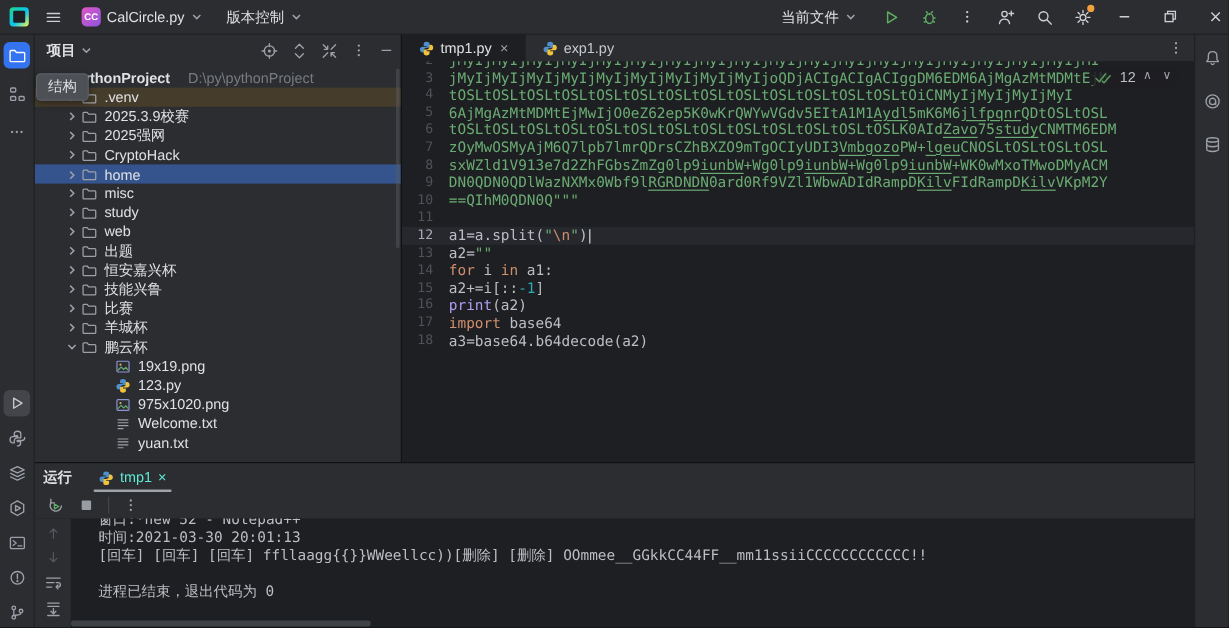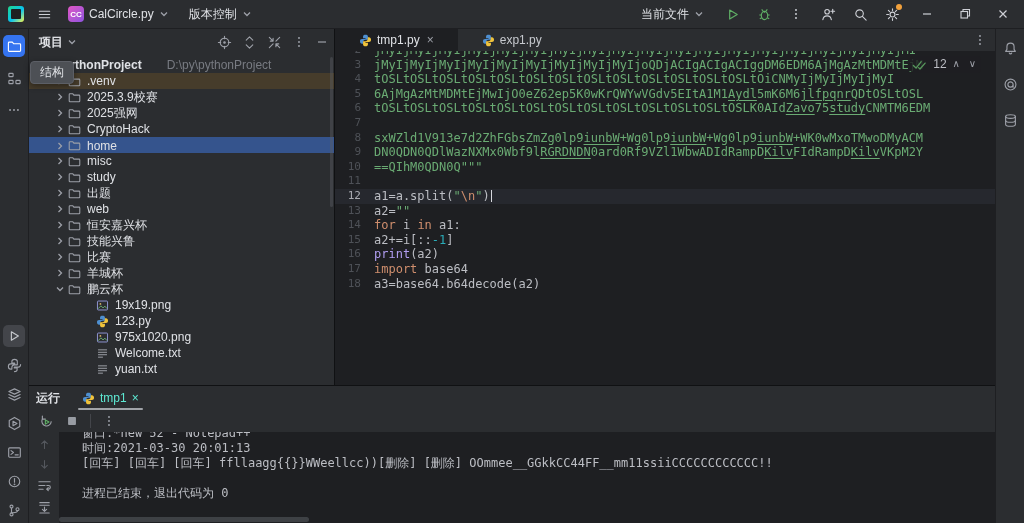--- a/index.html
+++ b/index.html
@@ -8,21 +8,21 @@
   svg{display:block}
   
   .titlebar{height:28px;display:flex;align-items:center;background:#2b2d30;border-bottom:1px solid #1e1f22;padding:0 0 0 8px;}
   .tb-left{display:flex;align-items:center;gap:12px;}
   .logo{width:16px;height:16px;border-radius:3px;background:linear-gradient(135deg,#21d789 0%,#07c3f2 55%,#fcf84a 100%);position:relative;}
   .logo:after{content:"";position:absolute;left:3px;top:3px;width:10px;height:10px;background:#1e1f22;border-radius:1px;}
   .proj-widget,.vcs-widget,.runcfg{display:flex;align-items:center;gap:5px;padding:2px 4px;border-radius:4px;cursor:default;}
   .cc-avatar{width:16px;height:16px;border-radius:4px;background:linear-gradient(135deg,#e057c5,#8f54e0);
              display:flex;align-items:center;justify-content:center;font-size:8px;font-weight:bold;color:#fff;}
   .tb-spacer{flex:1}
-  .tb-right{display:flex;align-items:center;gap:16px;padding-right:10px;}
+  .tb-right{display:flex;align-items:center;gap:16px;}
   .tb-ico{width:16px;height:16px;display:flex;align-items:center;justify-content:center;color:#ced0d6;position:relative;}
   .badge-dot{position:absolute;top:-2px;right:-2px;width:6px;height:6px;border-radius:50%;background:#f2a13c;}
   .winbtn{width:22px;height:22px;display:flex;align-items:center;justify-content:center;color:#ced0d6;font-size:13px;}
   .chev{color:#9da0a8}
   
   .main{display:flex;height:494px;}
   .stripe{width:28px;background:#2b2d30;display:flex;flex-direction:column;align-items:center;}
   .stripe.left{border-right:1px solid #1e1f22;padding-top:6px;gap:10px;}
   .stripe.right{border-left:1px solid #1e1f22;padding-top:8px;gap:14px;}
   .stripe .grow{flex:1}
@@ -38,26 +38,26 @@
   .proj-title{font-weight:bold;}
   .ph-icons{margin-left:auto;display:flex;align-items:center;gap:10px;color:#9da0a8;}
   .tree{flex:1;overflow:hidden;padding-top:2px;position:relative;}
   .trow{height:16px;display:flex;align-items:center;white-space:nowrap;}
   .trow .chevbox{width:14px;height:14px;display:flex;align-items:center;justify-content:center;flex:none;color:#9da0a8;}
   .trow .ficon{width:15px;height:15px;display:flex;align-items:center;justify-content:center;margin-right:5px;flex:none;}
   .trow.selected{background:#35548d;align-items:flex-end;}
   .trow.hover{background:#463c2b;}
   .trow .tlabel{color:#dfe1e5;}
   .trow.root .tlabel{font-weight:bold;}
-  .tpath{color:#787b82;margin-left:25px;}
+  .tpath{color:#787b82;margin-left:15px;}
   .proj-scroll{position:absolute;right:1px;top:28px;width:3px;height:150px;background:#5a5d63;opacity:.45;border-radius:2px;}
   
   .editor-wrap{flex:1;display:flex;flex-direction:column;min-width:0;background:#1e1f22;}
   .tabbar{height:22px;background:#2b2d30;display:flex;align-items:stretch;flex:none;}
-  .tab{display:flex;align-items:center;gap:5px;padding:0 24px;color:#c6c9ce;}
+  .tab{display:flex;align-items:center;gap:5px;padding:0 14px;color:#c6c9ce;}
   .tab.active{background:#1e1f22;color:#dfe1e5;}
   .tab .close{color:#9da0a8;font-size:12px;margin-left:2px;}
   .tabbar-right{margin-left:auto;display:flex;align-items:center;padding-right:8px;color:#9da0a8;}
   .editor{flex:1;position:relative;overflow:hidden;font-family:"DejaVu Sans Mono",monospace;font-size:12px;line-height:14.6px;}
   .code-scroll{margin-top:-8px;}
   .cl{display:flex;height:14.6px;align-items:center;}
   .cl .ln{width:26px;text-align:right;color:#4e5157;flex:none;margin-right:13px;font-size:11px;}
   .cl.cur{background:#26282e;}
   .cl.cur .ln{color:#a9abb2;}
   .tok-s{color:#6aab73;}
@@ -416,35 +416,35 @@
                 <span class="chevbox">
                   <svg width="10" height="10" viewBox="0 0 10 10" fill="none" stroke="currentColor" stroke-width="1.3">
                     <path d="M3.5 2l3 3-3 3"></path>
                   </svg>
                 </span>
                 <span class="ficon">
                   <svg width="13" height="13" viewBox="0 0 16 16" fill="none" stroke="#9da0a8" stroke-width="1.3" stroke-linejoin="round">
                     <path d="M1.5 4.2c0-.5.4-.9.9-.9h3.3l1.5 1.8h6.4c.5 0 .9.4.9.9v6.3c0 .5-.4.9-.9.9H2.4c-.5 0-.9-.4-.9-.9z"></path>
                   </svg>
                 </span>
+                <span class="tlabel">web</span>
+              </div>
+              <div class="trow">
+                <span style="width: 24px; flex: 0 0 auto;"></span>
+                <span class="chevbox">
+                  <svg width="10" height="10" viewBox="0 0 10 10" fill="none" stroke="currentColor" stroke-width="1.3">
+                    <path d="M3.5 2l3 3-3 3"></path>
+                  </svg>
+                </span>
+                <span class="ficon">
+                  <svg width="13" height="13" viewBox="0 0 16 16" fill="none" stroke="#9da0a8" stroke-width="1.3" stroke-linejoin="round">
+                    <path d="M1.5 4.2c0-.5.4-.9.9-.9h3.3l1.5 1.8h6.4c.5 0 .9.4.9.9v6.3c0 .5-.4.9-.9.9H2.4c-.5 0-.9-.4-.9-.9z"></path>
+                  </svg>
+                </span>
                 <span class="tlabel">出题</span>
-              </div>
-              <div class="trow">
-                <span style="width: 24px; flex: 0 0 auto;"></span>
-                <span class="chevbox">
-                  <svg width="10" height="10" viewBox="0 0 10 10" fill="none" stroke="currentColor" stroke-width="1.3">
-                    <path d="M3.5 2l3 3-3 3"></path>
-                  </svg>
-                </span>
-                <span class="ficon">
-                  <svg width="13" height="13" viewBox="0 0 16 16" fill="none" stroke="#9da0a8" stroke-width="1.3" stroke-linejoin="round">
-                    <path d="M1.5 4.2c0-.5.4-.9.9-.9h3.3l1.5 1.8h6.4c.5 0 .9.4.9.9v6.3c0 .5-.4.9-.9.9H2.4c-.5 0-.9-.4-.9-.9z"></path>
-                  </svg>
-                </span>
-                <span class="tlabel">web</span>
               </div>
               <div class="trow">
                 <span style="width: 24px; flex: 0 0 auto;"></span>
                 <span class="chevbox">
                   <svg width="10" height="10" viewBox="0 0 10 10" fill="none" stroke="currentColor" stroke-width="1.3">
                     <path d="M3.5 2l3 3-3 3"></path>
                   </svg>
                 </span>
                 <span class="ficon">
                   <svg width="13" height="13" viewBox="0 0 16 16" fill="none" stroke="#9da0a8" stroke-width="1.3" stroke-linejoin="round">
@@ -616,20 +616,21 @@
                 <div class="cl">
                   <span class="ln">5</span>
                   <span><span class="tok-s">6AjMgAzMtMDMtEjMwIjO0eZ62ep5K0wKrQWYwVGdv5EItA1M1</span><span class="tok-su">Aydl</span><span class="tok-s">5mK6M6</span><span class="tok-su">jlfpqnr</span><span class="tok-s">QDtOSLtOSL</span></span>
                 </div>
                 <div class="cl">
                   <span class="ln">6</span>
                   <span><span class="tok-s">tOSLtOSLtOSLtOSLtOSLtOSLtOSLtOSLtOSLtOSLtOSLtOSLtOSLK0AId</span><span class="tok-su">Zavo</span><span class="tok-s">75</span><span class="tok-su">study</span><span class="tok-s">CNMTM6EDM</span></span>
                 </div>
                 <div class="cl">
                   <span class="ln">7</span>
+                  <span><span class="tok-s">zOyMwOSMyAjM6Q7lpb7lmrQDrsCZhBXZO9mTgOCIyUDI3</span><span class="tok-su">Vmbgozo</span><span class="tok-s">PW+</span><span class="tok-su">lgeu</span><span class="tok-s">CNOSLtOSLtOSLtOSL</span></span>
                 </div>
                 <div class="cl">
                   <span class="ln">8</span>
                   <span><span class="tok-s">sxWZld1V913e7d2ZhFGbsZmZg0lp9</span><span class="tok-su">iunbW</span><span class="tok-s">+Wg0lp9</span><span class="tok-su">iunbW</span><span class="tok-s">+Wg0lp9</span><span class="tok-su">iunbW</span><span class="tok-s">+WK0wMxoTMwoDMyACM</span></span>
                 </div>
                 <div class="cl">
                   <span class="ln">9</span>
                   <span><span class="tok-s">DN0QDN0QDlWazNXMx0Wbf9l</span><span class="tok-su">RGRDNDN</span><span class="tok-s">0ard0Rf9VZl1WbwADIdRampD</span><span class="tok-su">Kilv</span><span class="tok-s">FIdRampD</span><span class="tok-su">Kilv</span><span class="tok-s">VKpM2Y</span></span>
                 </div>
                 <div class="cl">

